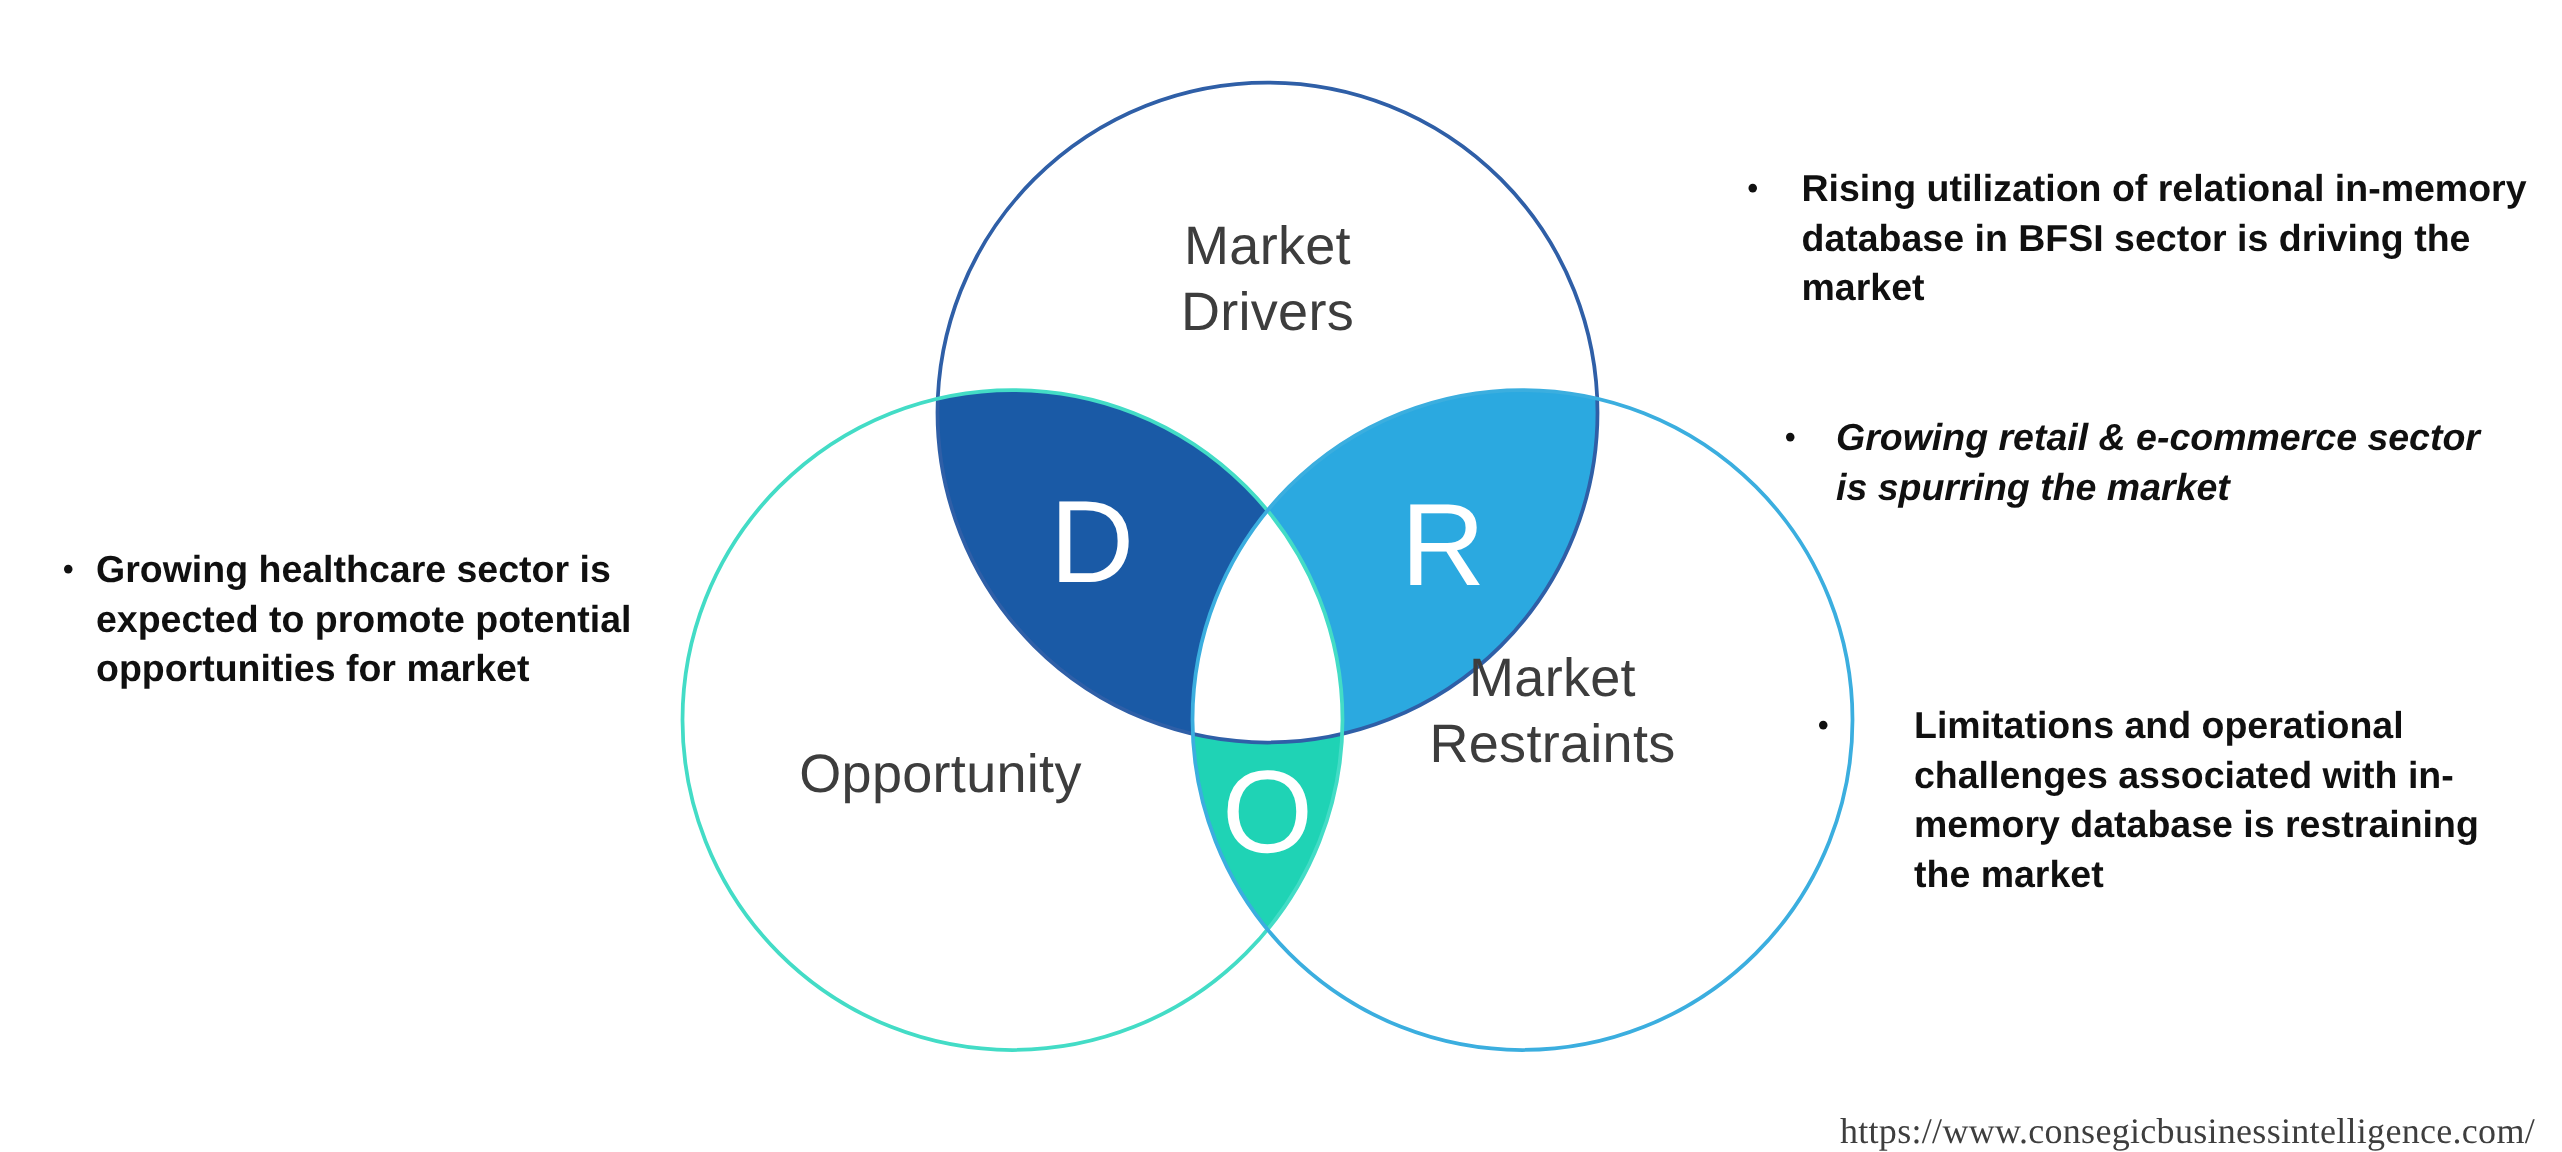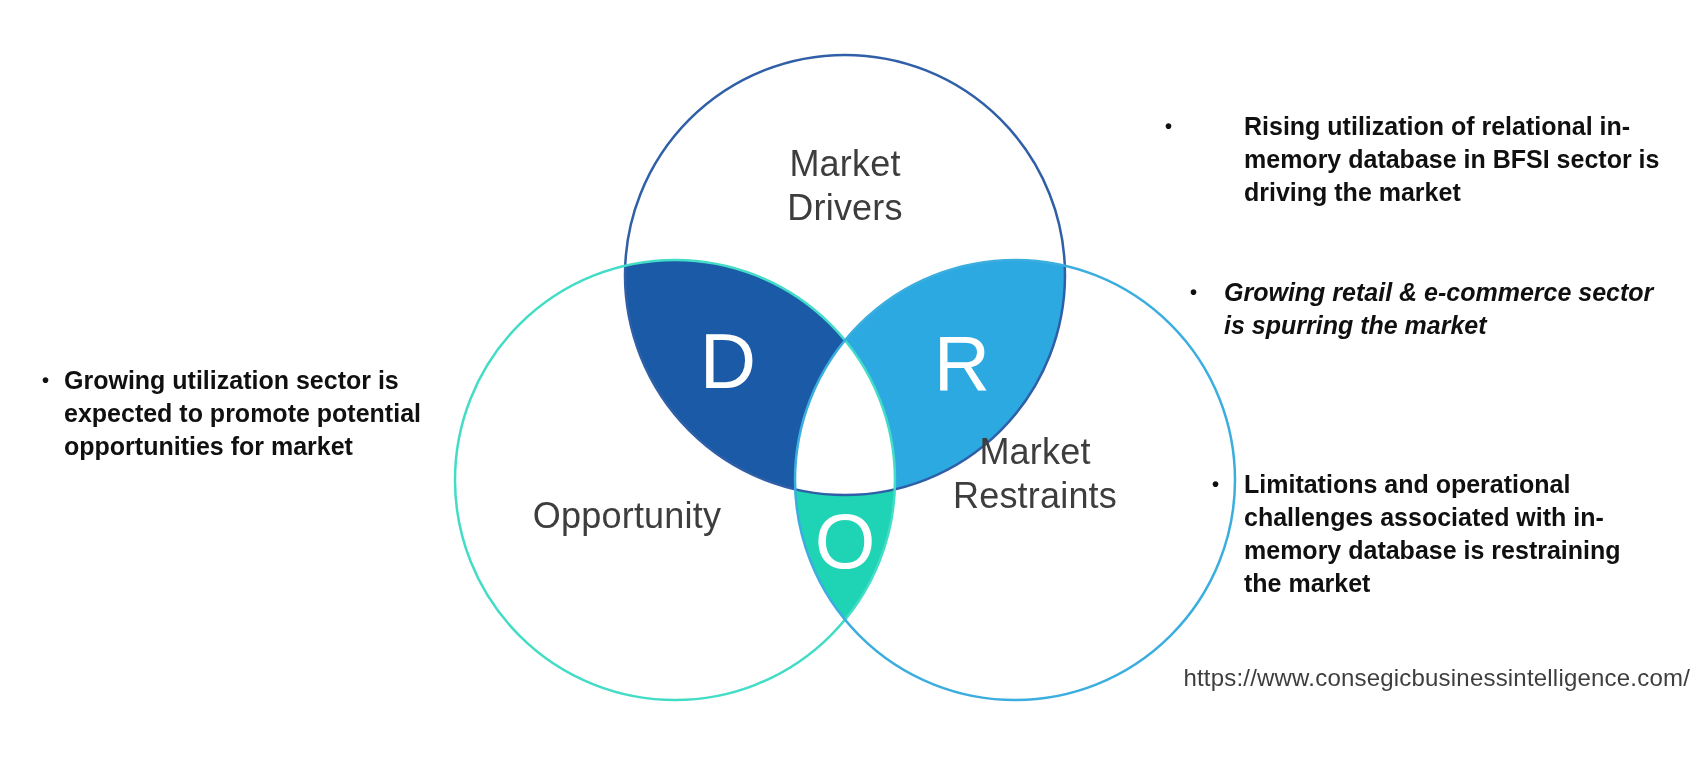--- a/index.html
+++ b/index.html
@@ -40,50 +40,51 @@
   .note .note-text { flex: 1 1 auto; }
 
   .note-left .bullet   { width: 22px; }
   .note-right1 .bullet { width: 36px; }
   .note-right2 .bullet { width: 34px; }
   .note-right3 .bullet { width: 32px; }
 
   .source-url {
     position: absolute;
     right: 18px;
-    top: 664px;
+    top: 742px;
     font-size: 24px;
     color: #3e3e3e;
     font-weight: 400;
     letter-spacing: 0.2px;
+    font-family: Liberation Serif, serif;
   }
 </style>
 </head>
 <body>
 
 <div class="page">
 
   <div class="note note-left" style="left:42px; top:364px; width:414px;">
     <span class="bullet">•</span>
-    <div class="note-text">Growing utilization sector is expected to promote potential opportunities for market</div>
+    <div class="note-text">Growing healthcare sector is expected to promote potential opportunities for market</div>
   </div>
 
   <div class="note note-right1" style="left:1165px; top:110px; width:540px;">
     <span class="bullet">•</span>
-    <div class="note-text" style="max-width:500px;margin-left:43px;">Rising utilization of relational in-memory database in BFSI sector is driving the market</div>
+    <div class="note-text" style="max-width:500px;">Rising utilization of relational in-memory database in BFSI sector is driving the market</div>
   </div>
 
   <div class="note note-right2" style="left:1190px; top:276px; width:480px;">
     <span class="bullet">•</span>
     <div class="note-text" style="max-width:440px;font-style:italic;">Growing retail &amp; e-commerce sector is spurring the market</div>
   </div>
 
   <div class="note note-right3" style="left:1212px; top:468px; width:450px;">
     <span class="bullet">•</span>
-    <div class="note-text" style="max-width:415px;">Limitations and operational challenges associated with in-memory database is restraining the market</div>
+    <div class="note-text" style="max-width:415px;margin-left:32px;">Limitations and operational challenges associated with in-memory database is restraining the market</div>
   </div>
 
   <svg class="venn-svg" width="830" height="665" viewBox="0 0 830 665" aria-hidden="false">
     <defs>
       <clipPath id="clipTop">
           <circle cx="415" cy="225" r="220"></circle>
         </clipPath>
       <clipPath id="clipLeft">
           <circle cx="245" cy="430" r="220"></circle>
         </clipPath>

